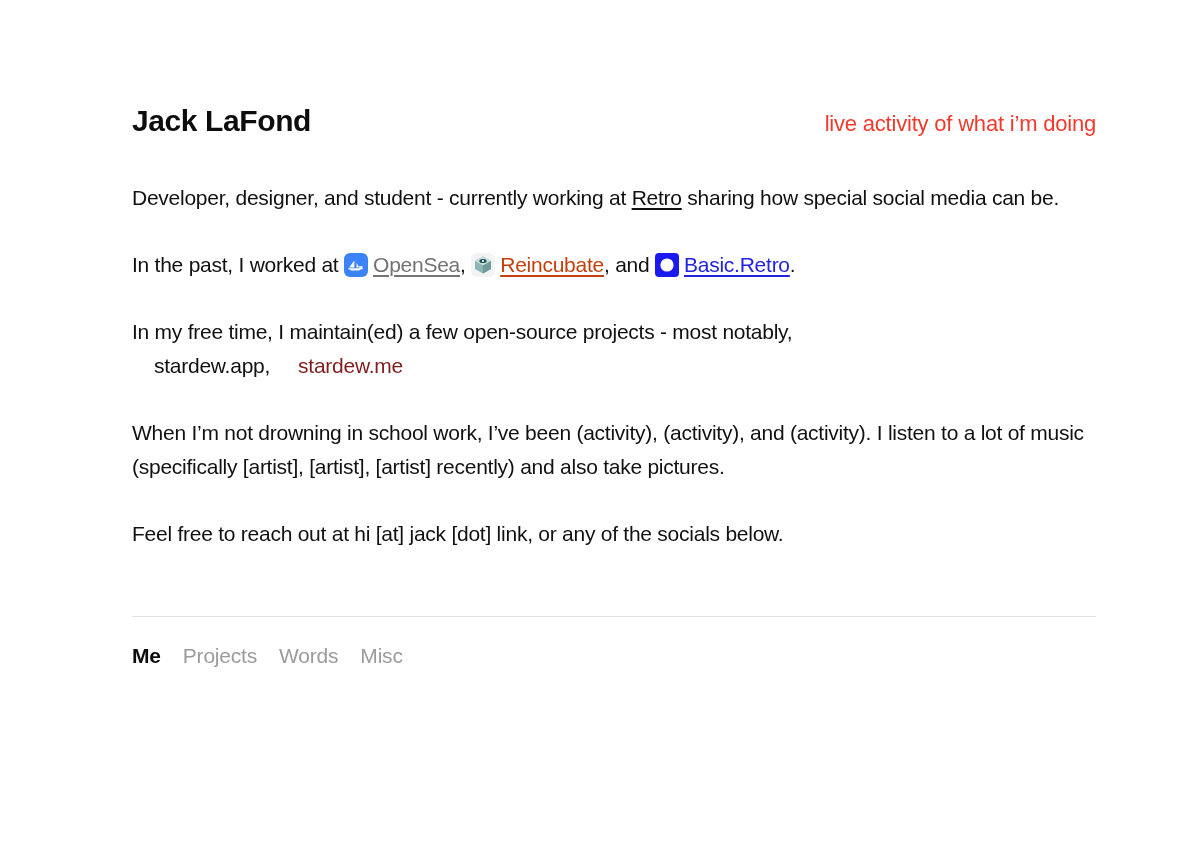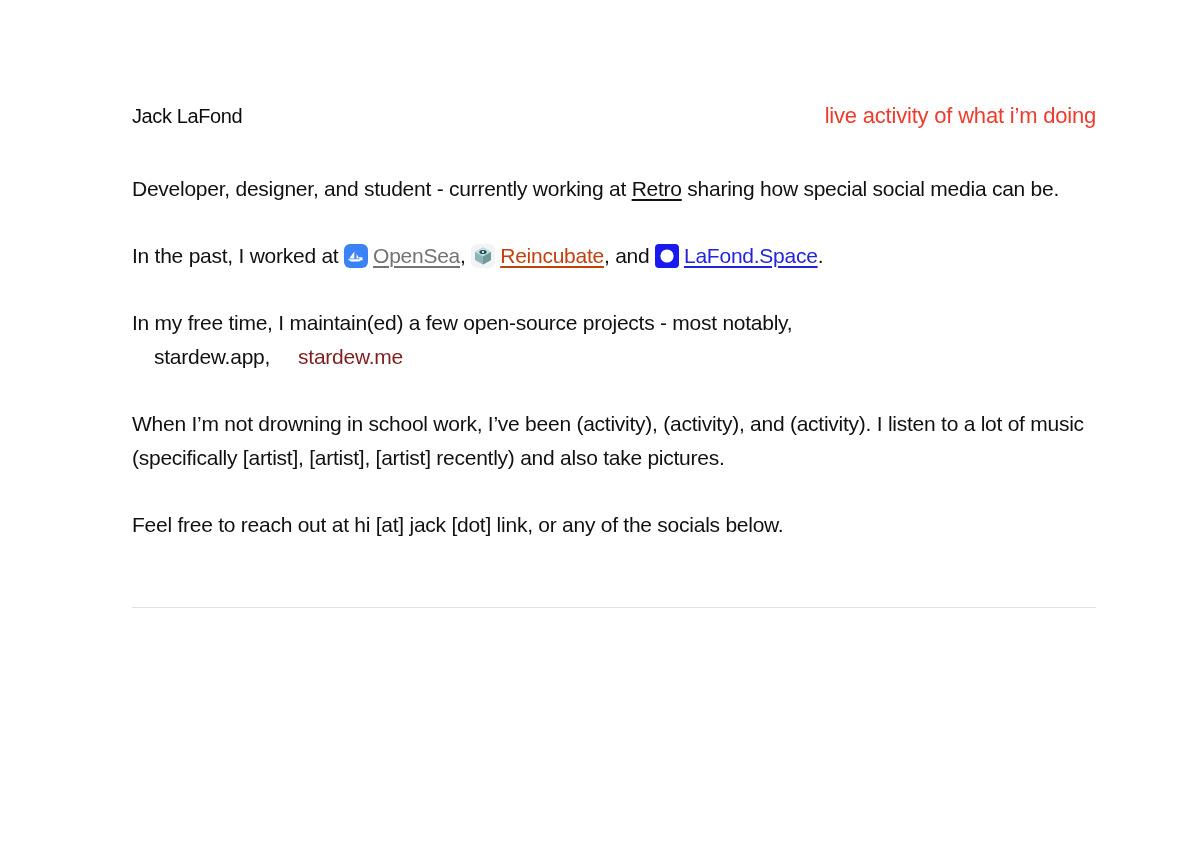--- a/index.html
+++ b/index.html
@@ -21,22 +21,22 @@
     box-sizing: border-box;
     padding: 104px 108px 0 132px;
   }
   .header-row {
     display: flex;
     align-items: baseline;
     justify-content: space-between;
     width: 964px;
   }
   .site-title {
-    font-size: 20px;
-    font-weight: normal;
+    font-size: 30px;
+    font-weight: bold;
     letter-spacing: -0.4px;
     color: #0d0d0d;
     line-height: 1.1;
     margin: 0;
   }
   .live-activity {
     font-size: 22px;
     color: #ef3b2d;
     letter-spacing: -0.2px;
     line-height: 1.1;
@@ -129,30 +129,36 @@
           </svg></span><a class="ext-link link-opensea">OpenSea</a><span>, </span><span class="favicon"><svg width="24" height="24" viewBox="0 0 24 24">
             <rect width="24" height="24" rx="6" fill="#f2f4f4"></rect>
             <path d="M12 3.6 20 8v8l-8 4.4L4 16V8l8-4.4z" fill="#8fb4b4"></path>
             <path d="M12 3.6 20 8l-8 4.4L4 8l8-4.4z" fill="#c9dcdc"></path>
             <path d="M12 12.4 20 8v8l-8 4.4v-8z" fill="#6f9a9a"></path>
             <ellipse cx="12" cy="8" rx="3.6" ry="2.1" fill="#1d4f57"></ellipse>
             <circle cx="12" cy="8" r="1.1" fill="#ffffff"></circle>
           </svg></span><a class="ext-link link-reincubate">Reincubate</a><span>, and </span><span class="favicon"><svg width="24" height="24" viewBox="0 0 24 24">
             <rect width="24" height="24" rx="4" fill="#1a1aef"></rect>
             <circle cx="12" cy="12" r="6.6" fill="#ffffff"></circle>
-          </svg></span><a class="ext-link link-basicspace">LaFond.Space</a><span>.</span>
+          </svg></span><a class="ext-link link-basicspace">Basic.Retro</a><span>.</span>
     </p>
 
     <p class="para">
       <span>In my free time, I maintain(ed) a few open-source projects - most notably,</span>
       <span class="stardew-line"><a style="color:#111111;text-decoration:none;margin-top:39px;">stardew.app,</a><span class="stardew-gap"></span><a style="color:#7f1d1d;text-decoration:none;">stardew.me</a></span>
     </p>
 
     <p class="para">When I’m not drowning in school work, I’ve been (activity), (activity), and (activity). I listen to a lot of music (specifically [artist], [artist], [artist] recently) and also take pictures.</p>
 
     <p class="para">Feel free to reach out at hi [at] jack [dot] link, or any of the socials below.</p>
 
   </div>
 
   <div class="divider"></div>
 
+  <nav class="footer-nav">
+    <a class="nav-item active">Me</a>
+    <a class="nav-item">Projects</a>
+    <a class="nav-item">Words</a>
+    <a class="nav-item">Misc</a>
+  </nav>
 
 </div>
 
 </body></html>

